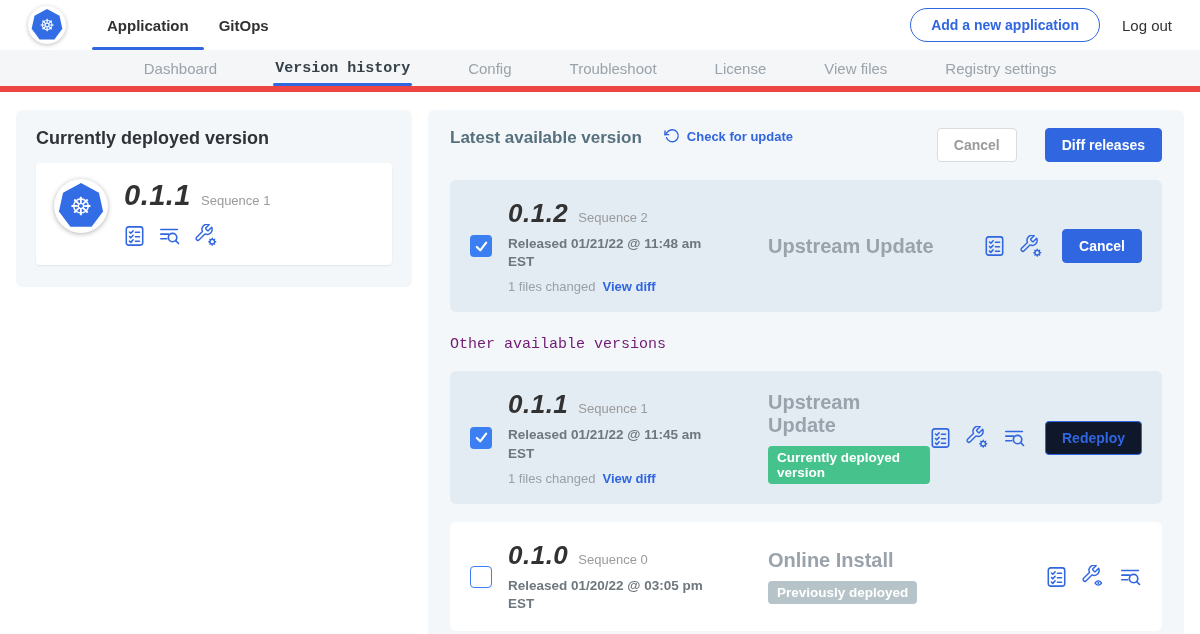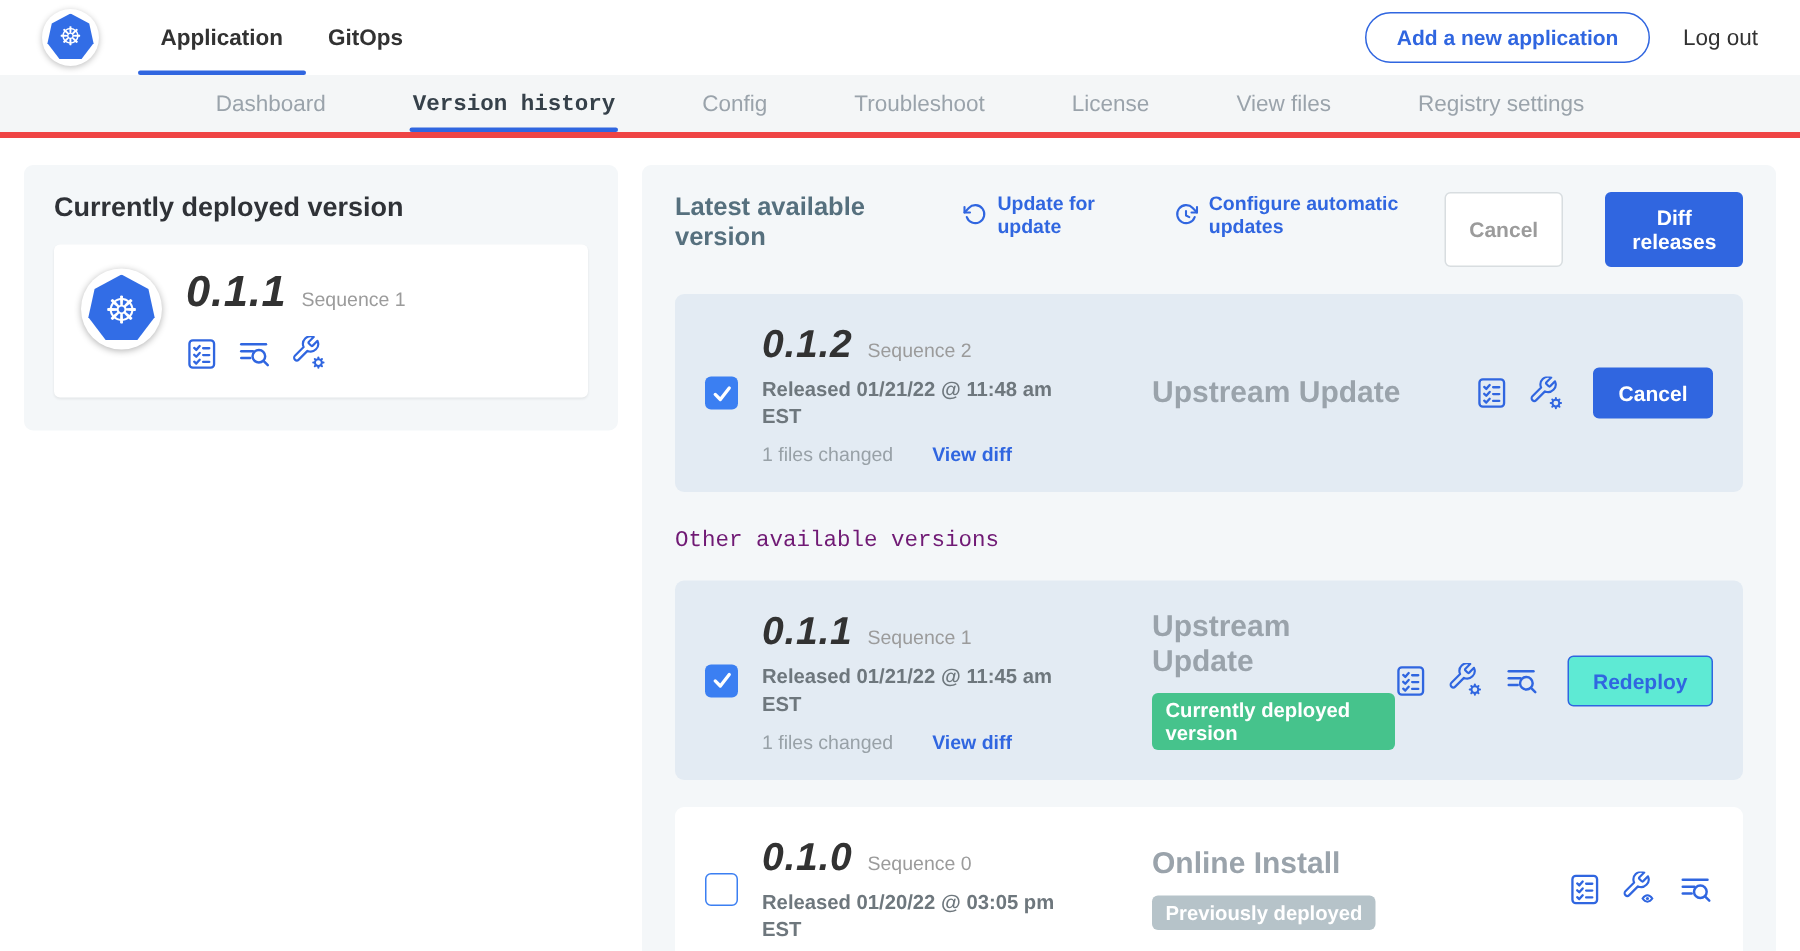--- a/index.html
+++ b/index.html
@@ -25,21 +25,21 @@
     color:#323232; position:relative; cursor:pointer; }
   .app-tab.active::after{ content:""; position:absolute; left:0; right:0; bottom:0; height:3px;
     background:var(--accent); border-radius:2px; }
   .topnav-right{ margin-left:auto; display:flex; align-items:center; gap:22px; }
   .pill-btn{ border:1px solid var(--accent); color:var(--accent); background:#fff; font-weight:bold;
     font-size:14px; border-radius:18px; padding:8px 20px; cursor:pointer;
     font-family:"Liberation Sans","DejaVu Sans",sans-serif; }
   .logout{ font-size:15px; color:#323232; cursor:pointer; }
 
   
-  .subnav{ height:42px; background:#f4f6f7; border-bottom:4px solid #ef4444; display:flex;
+  .subnav{ height:42px; background:#f4f6f7; border-bottom:6px solid #ef4444; display:flex;
     align-items:stretch; justify-content:center; gap:58px; }
   .subnav-item{ display:flex; align-items:center; font-size:15px; color:#9aa3ab; cursor:pointer; position:relative; }
   .subnav-item.active{ color:#36414a; font-weight:bold;font-family:Liberation Mono, monospace; }
   .subnav-item.active::after{ content:""; position:absolute; left:-2px; right:-2px; bottom:0; height:3px;
     background:var(--accent); border-radius:3px; }
 
   
   .main{ display:flex; gap:16px; padding:18px 16px; align-items:flex-start; }
 
   .left-panel{ width:396px; background:var(--panel-bg); border-radius:6px; padding:18px 20px 22px; }
@@ -61,33 +61,33 @@
   .right-panel{ flex:1; background:var(--panel-bg); border-radius:6px; padding:18px 22px 22px; min-height:506px; }
   .avail-header{ display:flex; align-items:flex-start; }
   .avail-header h2{ font-size:17px; font-weight:bold; color:var(--slate); }
   .hdr-link{ display:flex; align-items:center; gap:7px; color:var(--accent); font-size:13px;
     font-weight:bold; cursor:pointer; margin-left:22px; }
   .hdr-btns{ margin-left:auto; display:flex; gap:28px; }
   .btn{ font-family:"Liberation Sans","DejaVu Sans",sans-serif; font-size:14px; font-weight:bold;
     border-radius:4px; padding:8px 16px; cursor:pointer; }
   .btn-cancel{ background:#fff; border:1px solid #d8dde0; color:#9b9b9b; }
   .btn-primary{ background:var(--accent); border:1px solid var(--accent); color:#fff; }
-  .btn-outline{ background:#5eead4; border:1px solid var(--accent); color:var(--accent); }
+  .btn-outline{ background:#0f172a; border:1px solid var(--accent); color:var(--accent); }
 
   .version-row{ border-radius:6px; padding:18px 20px; display:flex; align-items:center; margin-top:18px; }
   .version-row.selected{ background:var(--row-bg); }
   .version-row.plain{ background:#fff; }
   .checkbox{ width:22px; height:22px; border-radius:4px; flex:none; cursor:pointer;
     display:flex; align-items:center; justify-content:center; }
   .checkbox.checked{ background:var(--checkbox-blue); }
   .checkbox.unchecked{ background:#fff; border:1.5px solid var(--checkbox-blue); }
   .ver-col{ width:228px; margin-left:16px; flex:none; }
   .ver-col .ver-line .ver-big{ font-size:26px; }
   .released{ margin-top:6px; font-size:13.5px; font-weight:bold; color:#6e777d; max-width:200px; line-height:1.35; }
-  .diff-line{ margin-top:8px; display:flex; gap:26px; align-items:flex-end; }
+  .diff-line{ margin-top:8px; display:flex; gap:7px; align-items:flex-end; }
   .files-changed{ font-size:13px; color:#98a1a7; }
   .view-diff{ font-size:13px; font-weight:bold; color:var(--accent); cursor:pointer; }
   .source-col{ flex:1; padding-left:32px; }
   .source-label{ font-size:20px; font-weight:bold; color:var(--gray-text); }
   .badge{ display:inline-block; margin-top:9px; font-size:13.5px; font-weight:bold; color:#fff;
     padding:4px 9px; border-radius:4px; }
   .badge.green{ background:var(--green); }
   .badge.gray{ background:var(--gray-badge); }
   .row-actions{ display:flex; align-items:center; gap:15px; }
   .row-actions .btn{ margin-left:4px; }
@@ -217,29 +217,21 @@
   <section class="right-panel">
 
     <div class="avail-header">
       <h2>Latest available version</h2>
       <span class="hdr-link">
         <span class="blue-icon">
             <svg width="16" height="16" viewBox="0 0 24 24">
               <use href="#i-refresh"></use>
             </svg>
           </span>
-        <span>Update for update</span>
-      </span>
-      <span class="hdr-link">
-        <span class="blue-icon">
-            <svg width="16" height="16" viewBox="0 0 24 24">
-              <use href="#i-clock-refresh"></use>
-            </svg>
-          </span>
-        <span>Configure automatic updates</span>
+        <span>Check for update</span>
       </span>
       <div class="hdr-btns">
         <button class="btn btn-cancel">Cancel</button>
         <button class="btn btn-primary">Diff releases</button>
       </div>
     </div>
 
     <div class="version-row selected">
       <span class="checkbox checked" role="checkbox" aria-checked="true">
         <svg width="17" height="17" viewBox="0 0 20 20">

